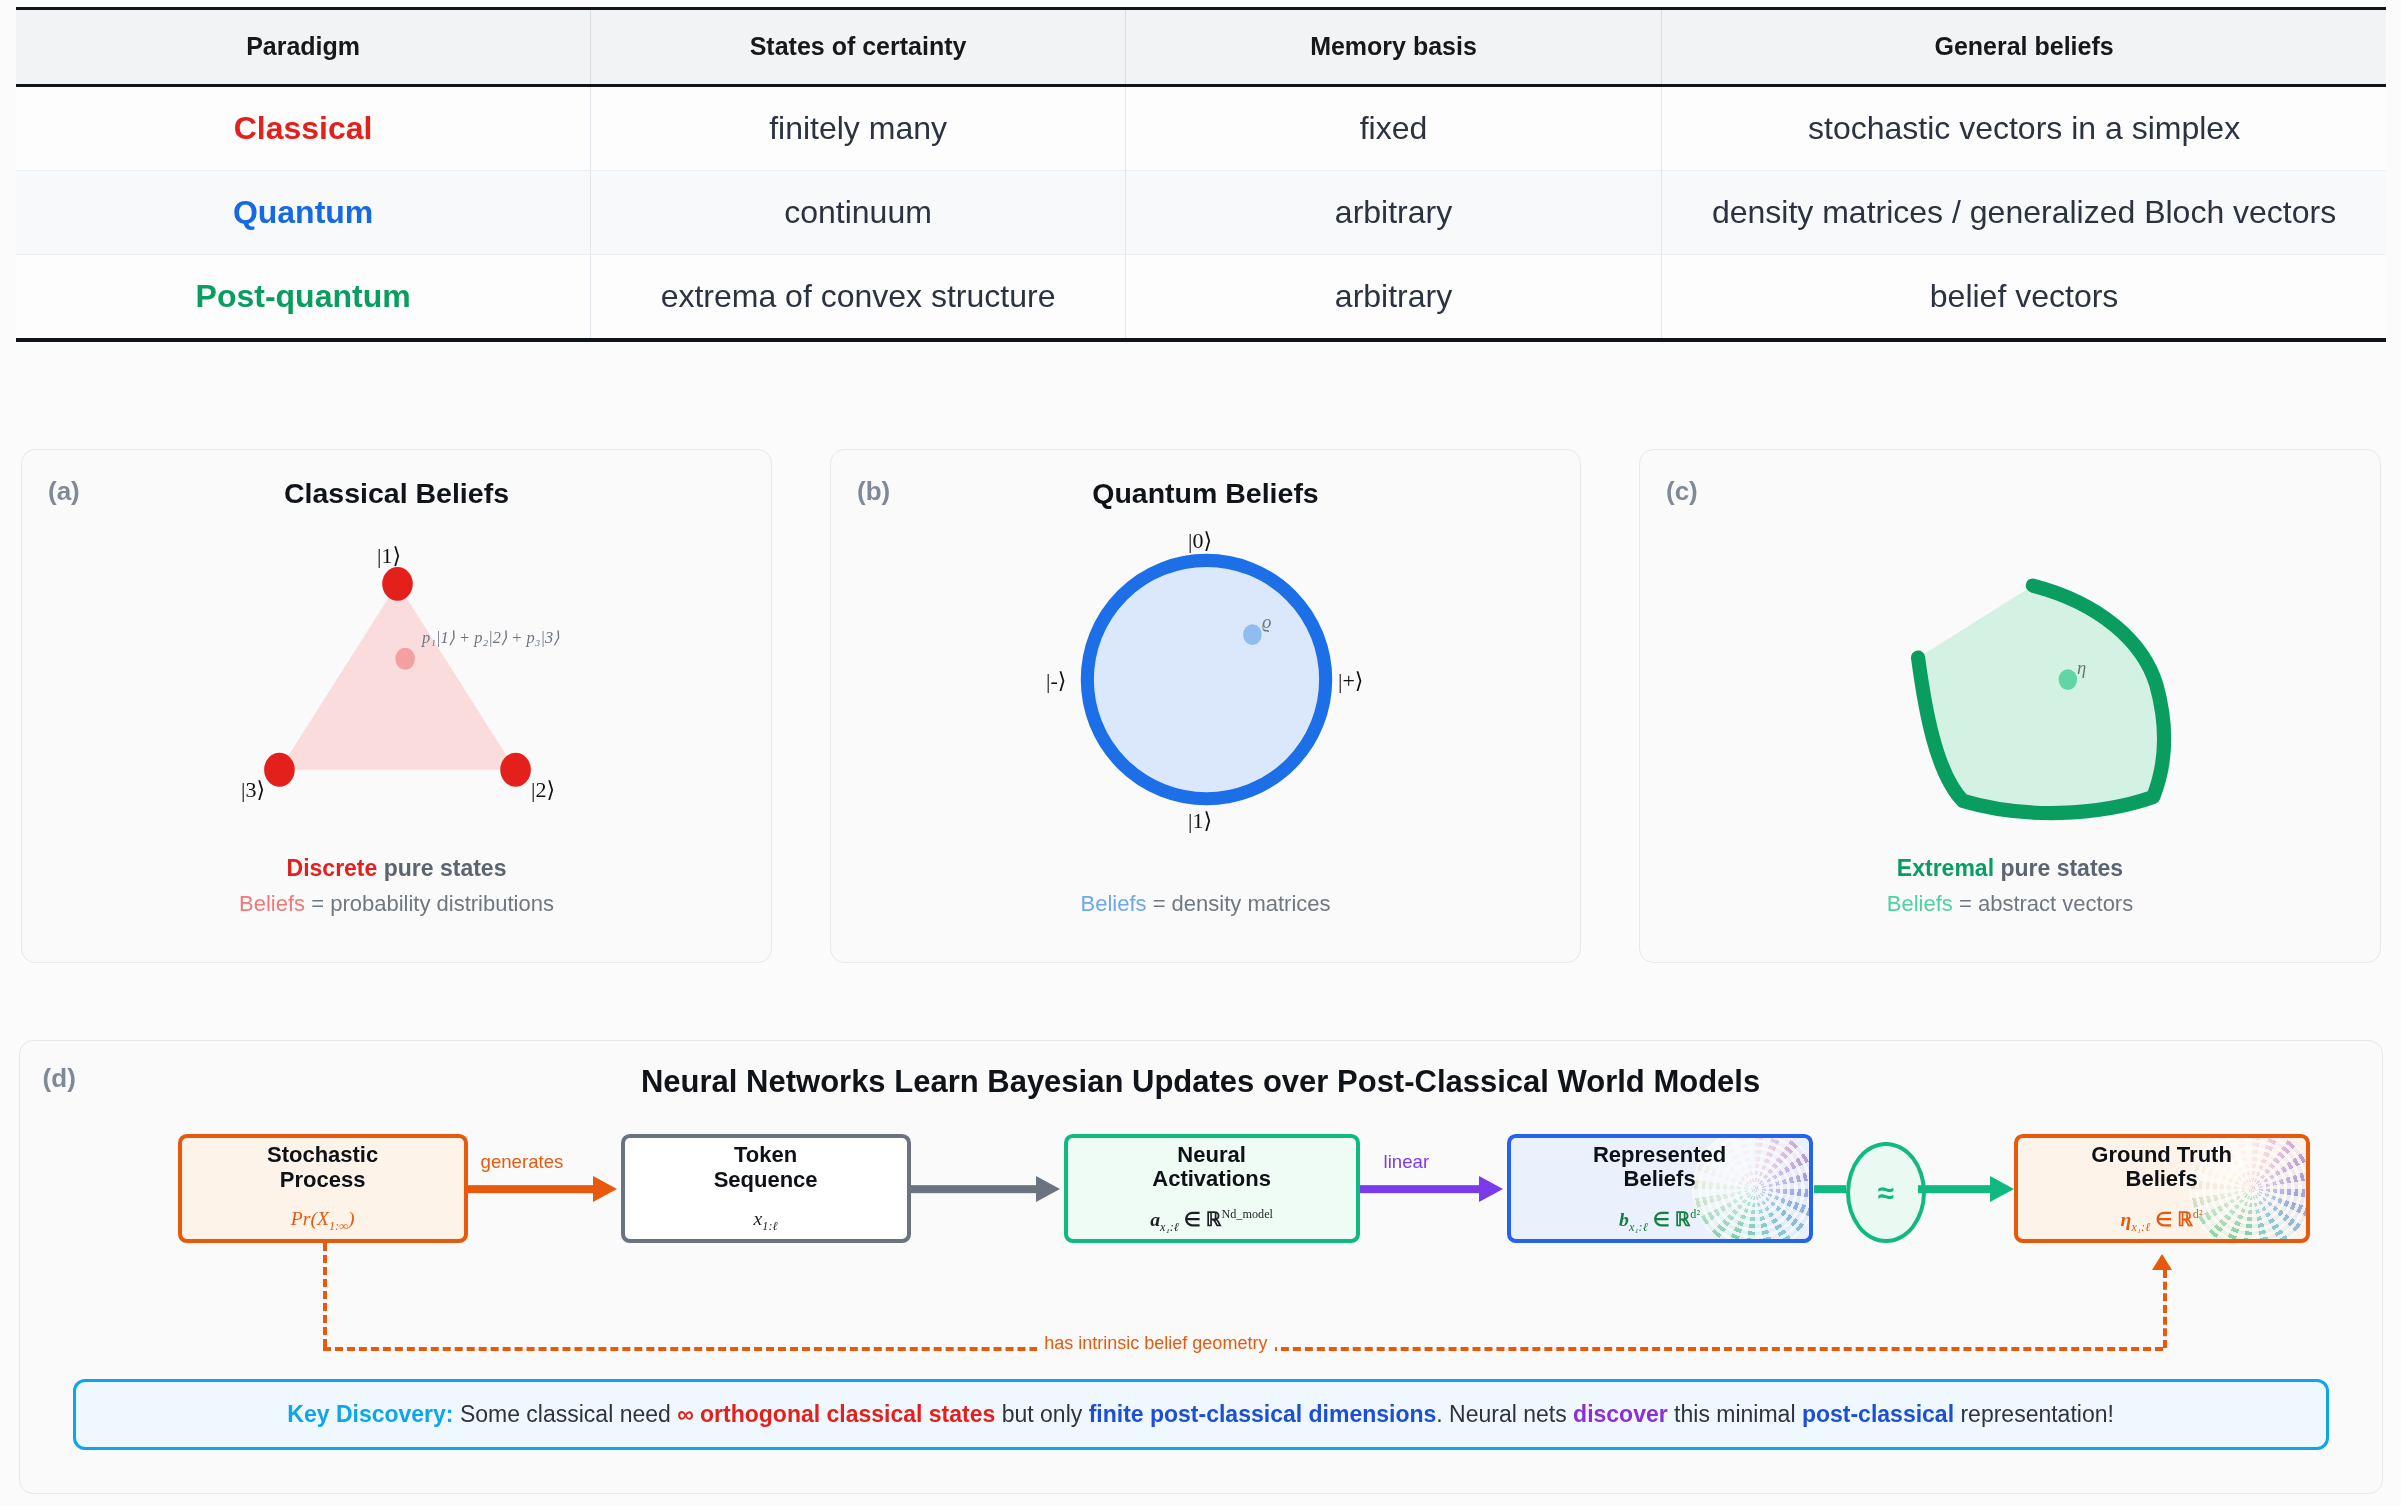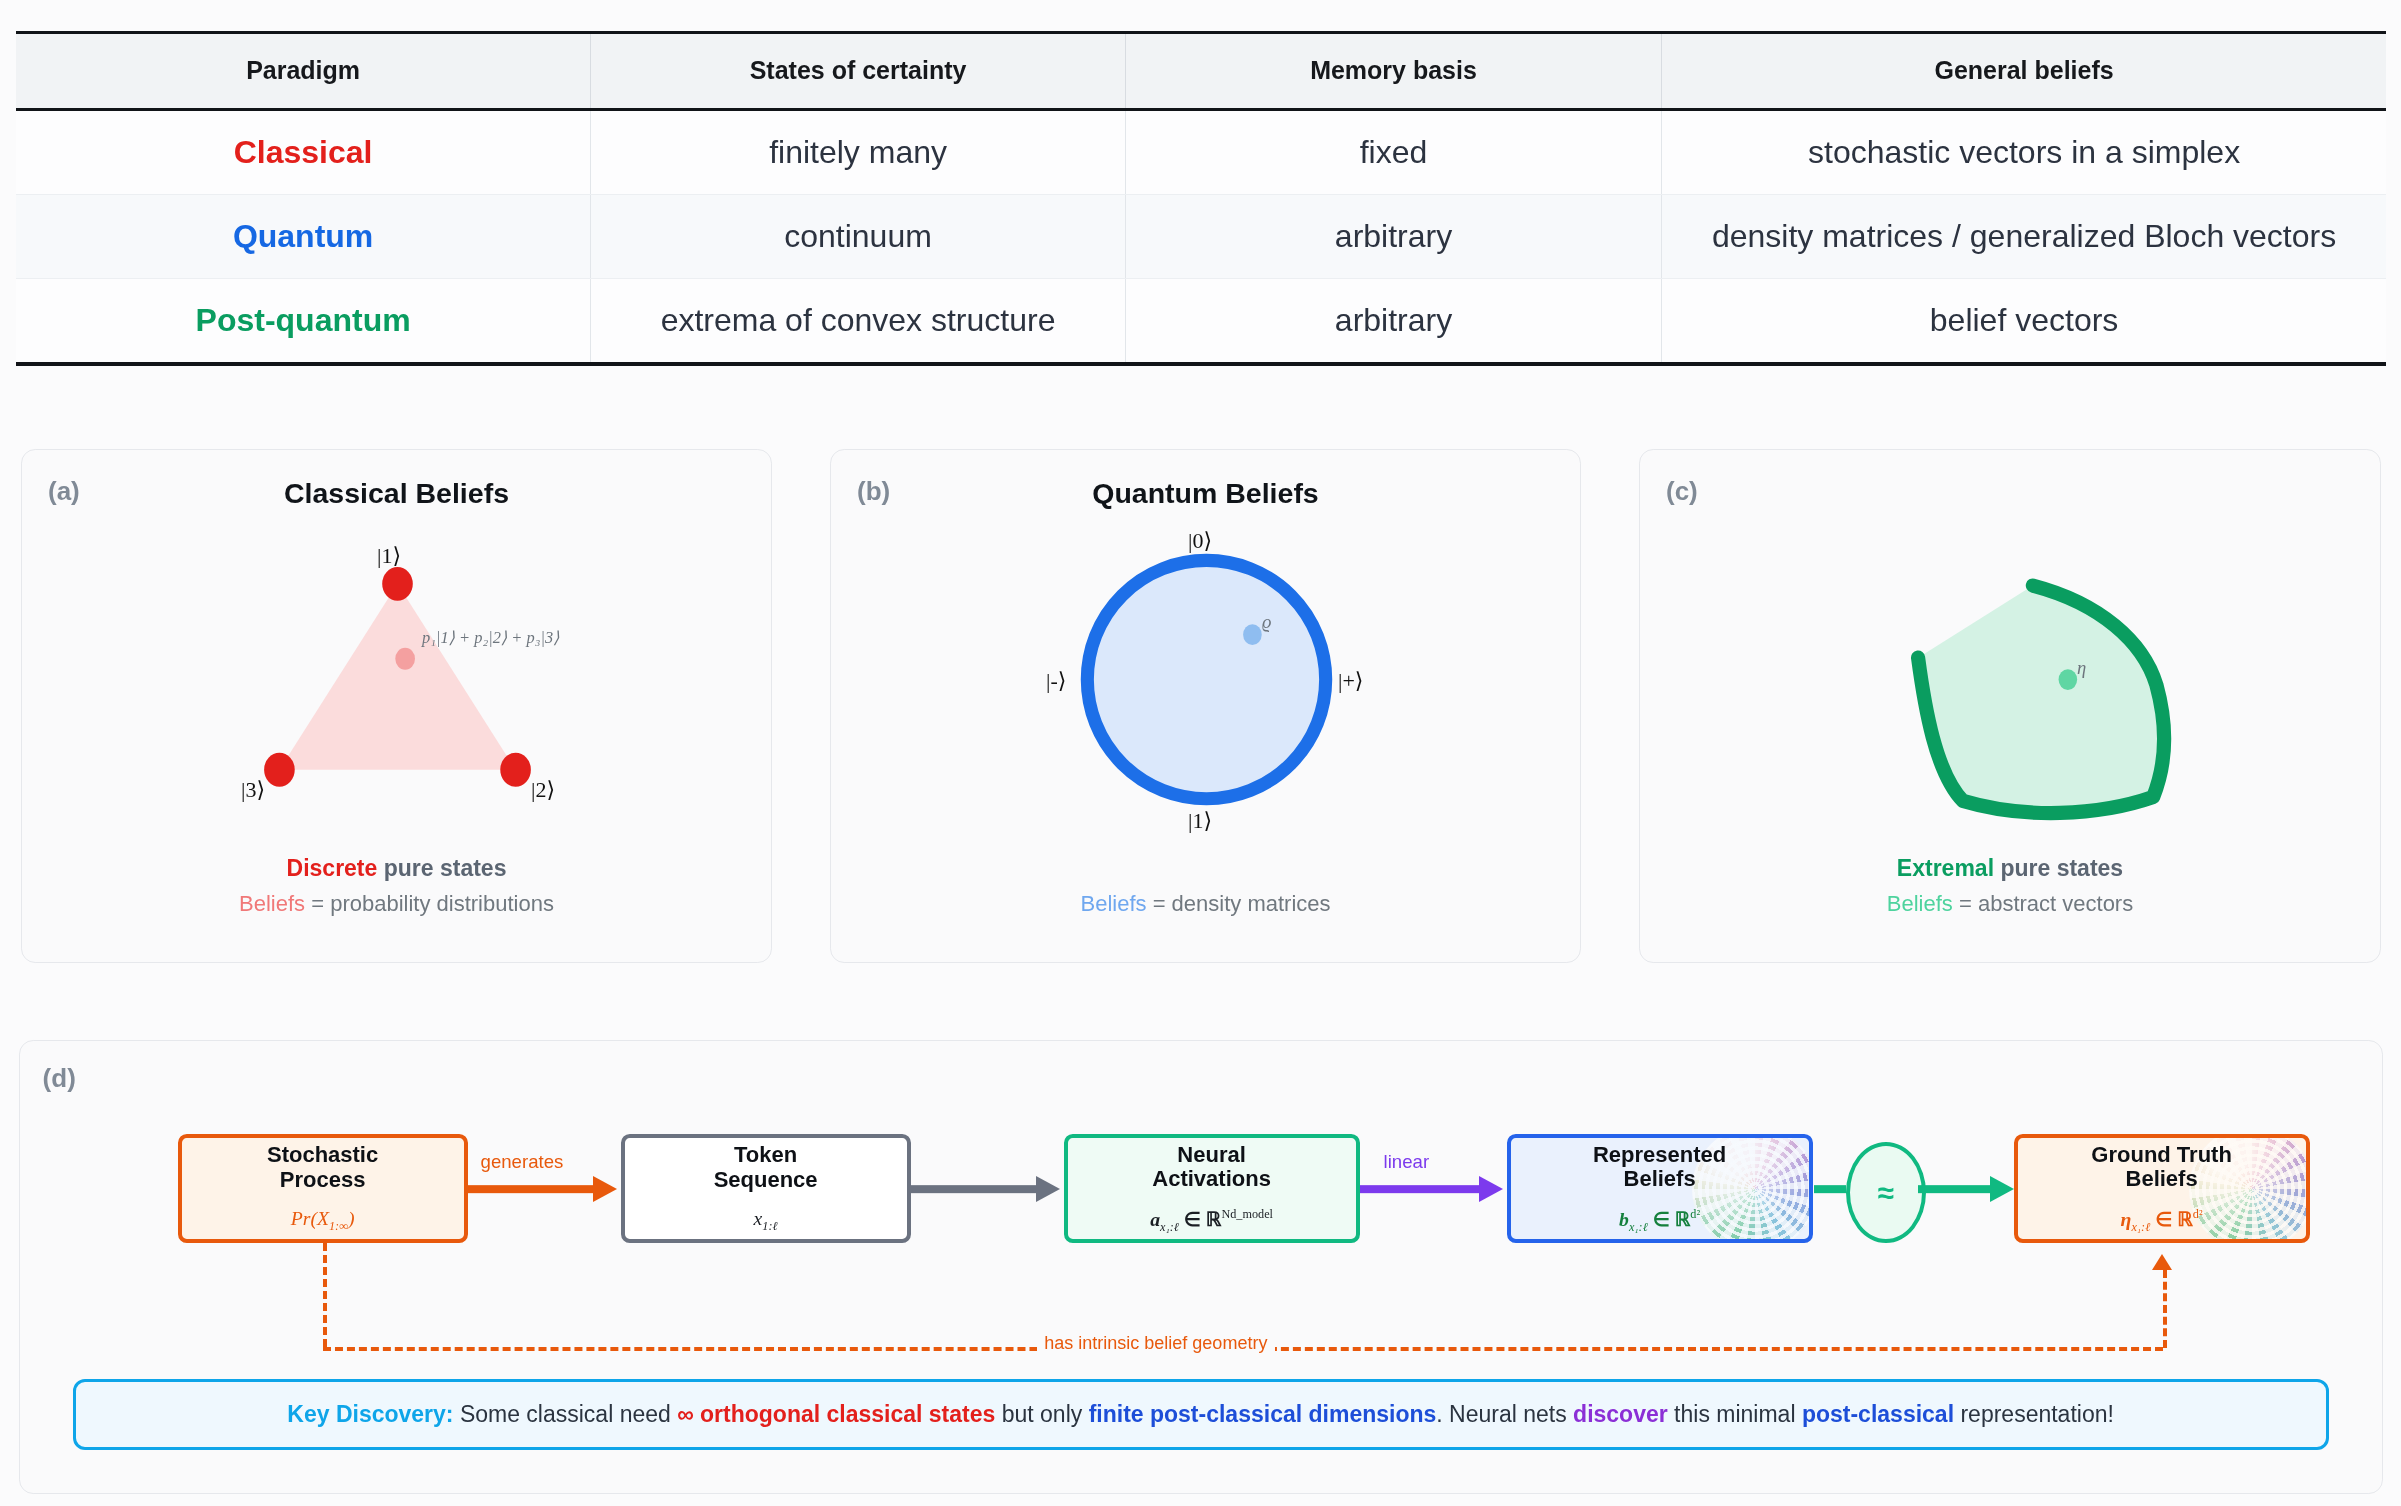--- a/index.html
+++ b/index.html
@@ -14,21 +14,20 @@
   }
 
   
   .table-wrap{
     position:absolute;left:16.4px;top:6.6px;width:2370px;
   }
   table.paradigm-table{
     width:100%;border-collapse:collapse;table-layout:fixed;
     border-top:3.8px solid #111418;
     border-bottom:4.9px solid #111418;
-    margin-top:24px;
   }
   table.paradigm-table thead th{
     background:#f1f3f5;
     font-size:25px;font-weight:bold;color:#16181c;
     padding:22px 9.9px 23px 9.9px;
     text-align:center;
     border-bottom:3.8px solid #111418;
     border-right:1.1px solid #d8dce1;
   }
   table.paradigm-table thead th:last-child{border-right:none;}
@@ -260,20 +259,21 @@
     </div>
     <div class="panel-caption2">
       <span style="color:#4ed39e">Beliefs</span><span> = abstract vectors</span>
     </div>
   </div>
 
 </div>
 
 <div id="panel-d">
   <div class="panel-tag">(d)</div>
+  <div class="d-title">Neural Networks Learn Bayesian Updates over Post-Classical World Models</div>
 
   <div class="flow">
 
     <div class="node" id="node-stochastic" style="left:158px;width:290px;border:4.9px solid #e8590c;background:#fef3e8;">
       <div class="n-title">
         <span>Stochastic</span><br><span>Process</span>
       </div>
       <div class="n-math" style="color:#e8590c">
         <span>Pr(X</span><sub>1:∞</sub><span>)</span>
       </div>

